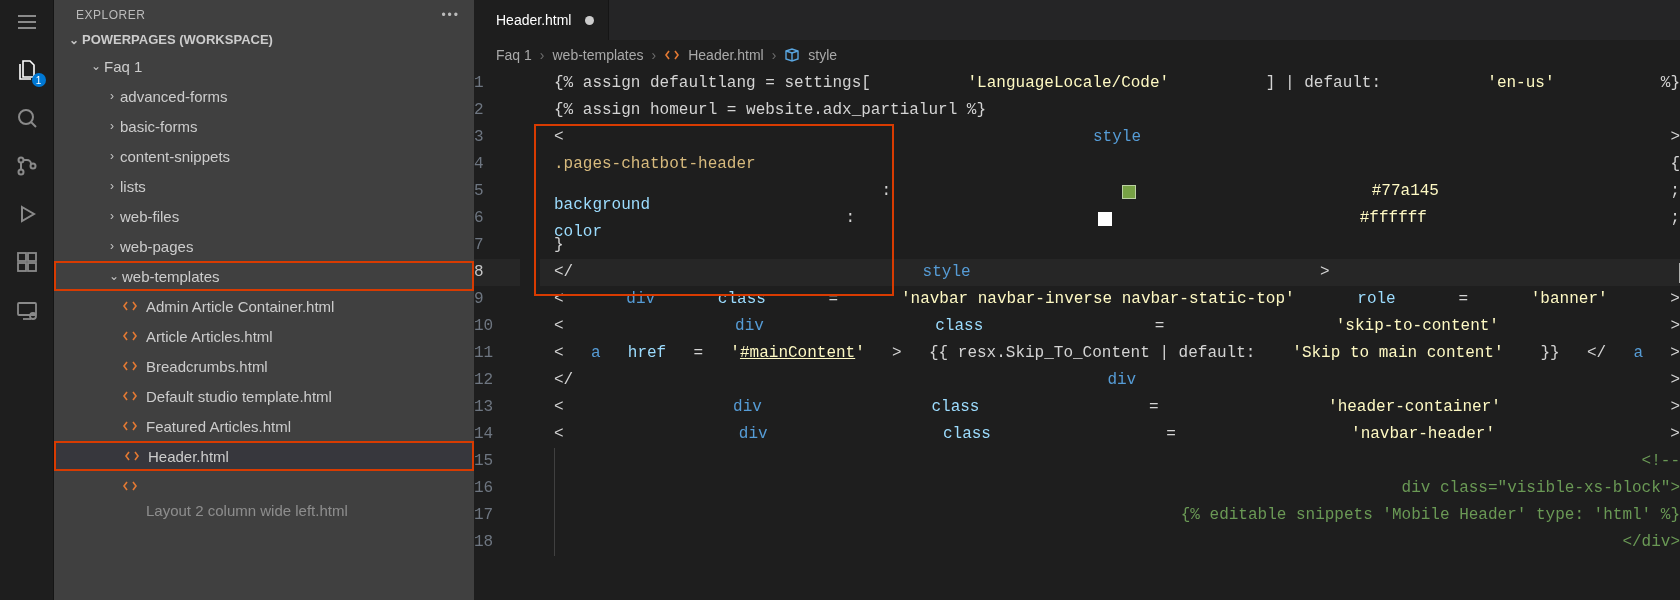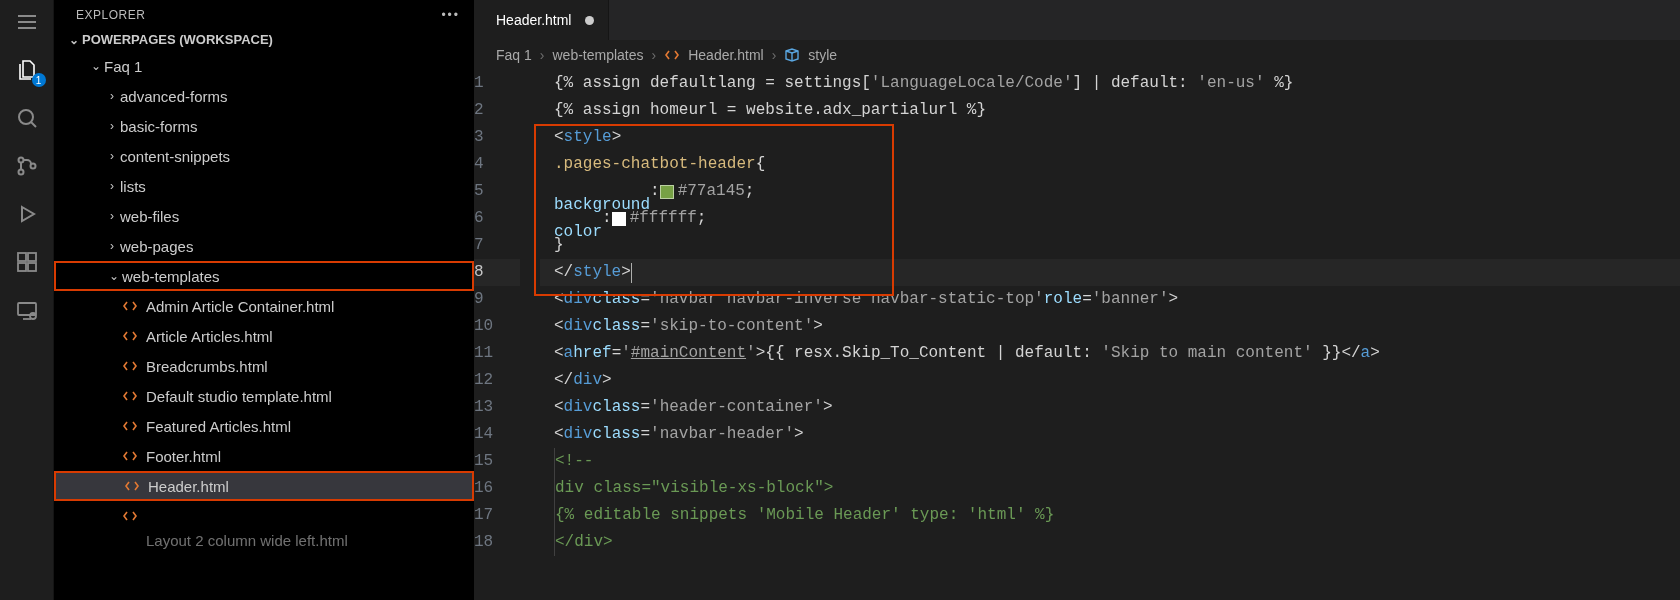--- a/index.html
+++ b/index.html
@@ -44,21 +44,21 @@
     font-size: 10px;
     min-width: 14px;
     height: 14px;
     display: flex;
     align-items: center;
     justify-content: center;
     padding: 0 3px;
   }
   .sidebar {
     width: 420px;
-    background: #000000;
+    background: #404040;
     display: flex;
     flex-direction: column;
   }
   .sidebar-header {
     display: flex;
     align-items: center;
     justify-content: space-between;
     padding: 8px 14px 6px 22px;
     font-size: 12px;
     letter-spacing: 0.5px;
@@ -161,27 +161,27 @@
     z-index: 2;
   }
   .codecol {
     flex: 1;
     white-space: pre;
     position: relative;
     z-index: 2;
   }
   .line { height: 27px; display:flex; align-items:center; }
   .line.activeline { background: rgba(255,255,255,0.04); }
-  .codecol .line { padding-left: 14px; }
+  .codecol .line { padding-left: 14px; justify-content: space-between; }
   .tok-liquid { color: #d4d4d4; }
   .tok-tag { color: #569cd6; }
   .tok-sel { color: #d7ba7d; }
   .tok-prop { color: #9cdcfe; margin-top: 28px; }
   .tok-punc { color: #d4d4d4; }
-  .tok-str { color: #a3a3a3; }
+  .tok-str { color: #fef9c3; }
   .tok-attr { color: #9cdcfe; }
   .tok-comm { color: #6a9955; }
   .tok-under { text-decoration: underline; }
   .swatch {
     display: inline-block;
     width: 14px; height: 14px;
     border: 1px solid rgba(255,255,255,0.5);
     vertical-align: -2px;
     margin-right: 4px;
   }
@@ -351,30 +351,20 @@
       </div>
       <div class="tree-row">
         <span class="indent" style="width: 66px;"></span>
         <span class="file-icon">
           <svg viewBox="0 0 16 16" fill="none" stroke="currentColor" stroke-width="1.6">
             <path d="M5 4 2 8l3 4"></path>
             <path d="M11 4l3 4-3 4"></path>
           </svg>
         </span>
         <span>Featured Articles.html</span>
-      </div>
-      <div class="tree-row">
-        <span class="indent" style="width: 66px;"></span>
-        <span class="file-icon">
-          <svg viewBox="0 0 16 16" fill="none" stroke="currentColor" stroke-width="1.6">
-            <path d="M5 4 2 8l3 4"></path>
-            <path d="M11 4l3 4-3 4"></path>
-          </svg>
-        </span>
-        <span>Footer.html</span>
       </div>
       <div class="tree-row selected highlight-box">
         <span class="indent" style="width: 66px;"></span>
         <span class="file-icon">
           <svg viewBox="0 0 16 16" fill="none" stroke="currentColor" stroke-width="1.6">
             <path d="M5 4 2 8l3 4"></path>
             <path d="M11 4l3 4-3 4"></path>
           </svg>
         </span>
         <span>Header.html</span>

